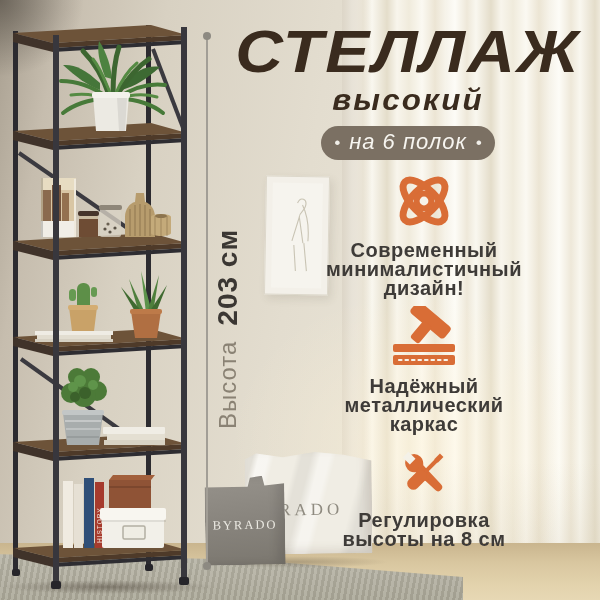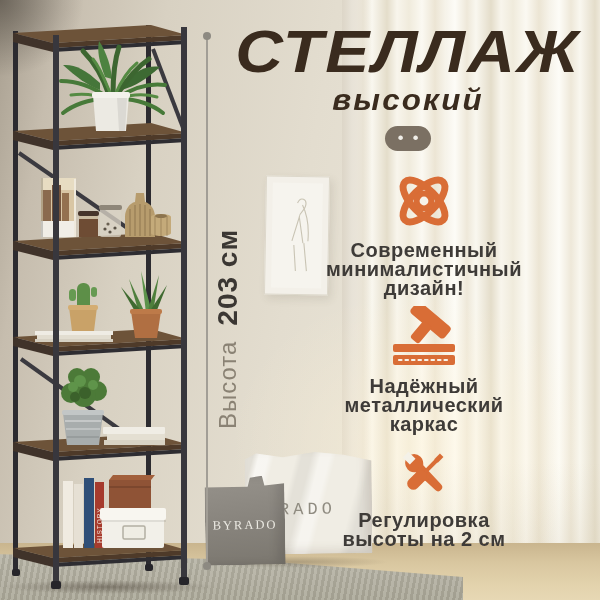--- a/index.html
+++ b/index.html
@@ -63,21 +63,21 @@
   
   .bag-shadow{position:absolute;left:198px;top:556px;width:190px;height:12px;border-radius:50%;
     background:radial-gradient(closest-side,rgba(90,78,60,.35),rgba(90,78,60,0));}
   .white-bag{position:absolute;left:245px;top:452px;width:127px;height:102px;transform:rotate(-.6deg);
     background:
       linear-gradient(105deg,rgba(0,0,0,.06) 0 6%,rgba(255,255,255,.5) 10% 16%,rgba(0,0,0,0) 20% 34%,rgba(0,0,0,.05) 38% 44%,rgba(255,255,255,.4) 50% 56%,rgba(0,0,0,0) 60% 78%,rgba(0,0,0,.06) 84% 100%),
       #f0ede4;
     clip-path:polygon(0 7%,9% 1%,30% 5%,55% 0,78% 3%,100% 9%,100% 100%,0 100%);
     box-shadow:inset -6px -4px 10px rgba(120,108,88,.18);}
   .white-bag .bag-text{position:absolute;left:34px;top:48px;
-    font-family:Liberation Mono, monospace;font-size:17px;color:#8f8b80;letter-spacing:4px;}
+    font-family:Liberation Serif, serif;font-size:17px;color:#8f8b80;letter-spacing:4px;}
   .gray-bag{position:absolute;left:205px;top:476px;width:80px;height:89px;transform:rotate(-1deg);
     background:linear-gradient(175deg,#96928b,#87837c 55%,#7b776f);
     clip-path:polygon(0 12%,54% 12%,57% 2%,72% 0,75% 11%,100% 9%,100% 100%,0 100%);
     box-shadow:inset -8px 0 10px rgba(0,0,0,.10);}
   .gray-bag .bag-text{position:absolute;left:0;right:0;top:42px;text-align:center;
     font-family:"Liberation Serif",serif;font-size:12.5px;color:#eceae3;letter-spacing:2px;}
   
   .shelf-shadow{position:absolute;left:0;top:580px;width:215px;height:14px;border-radius:50%;
     background:radial-gradient(closest-side,rgba(55,45,35,.4),rgba(55,45,35,0));}
   .shelf-svg{position:absolute;left:5px;top:25px;width:200px;height:570px;}
@@ -330,20 +330,21 @@
   <div class="height-label">
     <span class="word">Высота</span>
     <span class="value">203 см</span>
   </div>
 
   <div class="title-block">
     <h1>СТЕЛЛАЖ</h1>
     <h2>высокий</h2>
     <div class="badge">
       <span class="dot">•</span>
+      <span class="lbl">на 6 полок</span>
       <span class="dot">•</span>
     </div>
   </div>
 
   <div class="feature f2">
     <span class="ficon">
       <svg width="66" height="60" viewBox="0 0 66 60">
         <g fill="#d96d36">
           <g transform="translate(8,0) rotate(40 30 16)">
             <rect x="8" y="6" width="44" height="15" rx="4"></rect>
@@ -387,16 +388,16 @@
           <g transform="rotate(45 27 27)">
             <rect x="24.5" y="2" width="5" height="8"></rect>
             <rect x="25" y="9" width="4" height="17"></rect>
             <rect x="19.5" y="25" width="15" height="7" rx="3"></rect>
             <rect x="21" y="26" width="12" height="22" rx="5.5"></rect>
           </g>
         </g>
       </svg>
     </span>
     <p>Регулировка
-высоты на 2 см</p>
+высоты на 8 см</p>
   </div>
 
 </div>
 
 </body></html>

